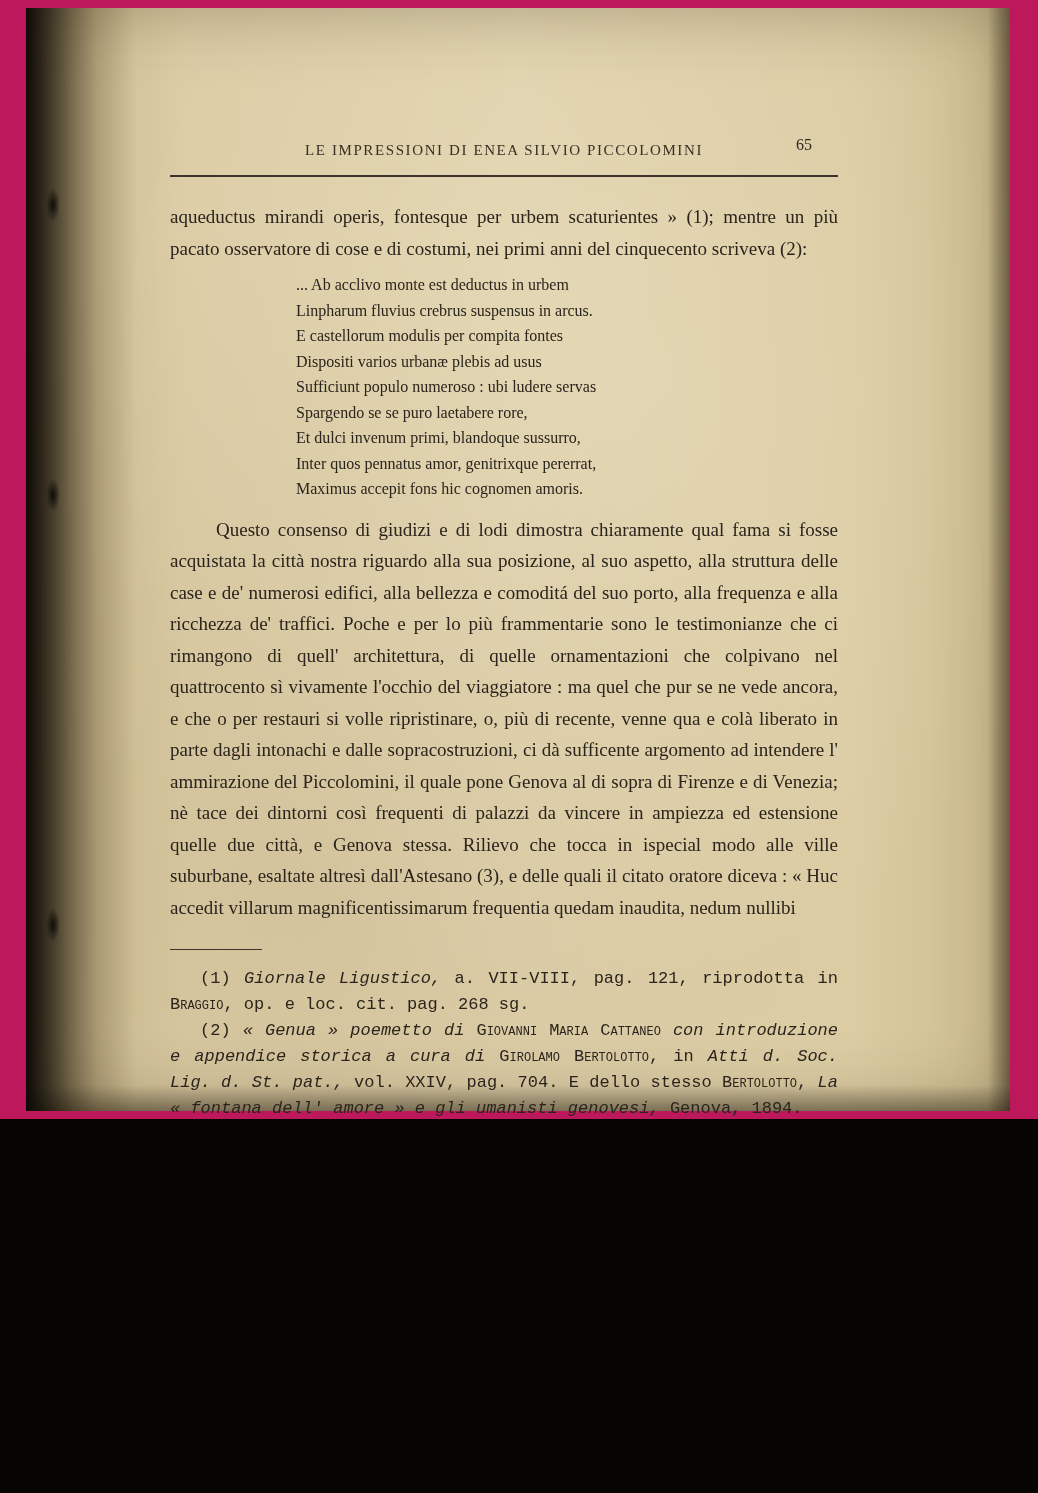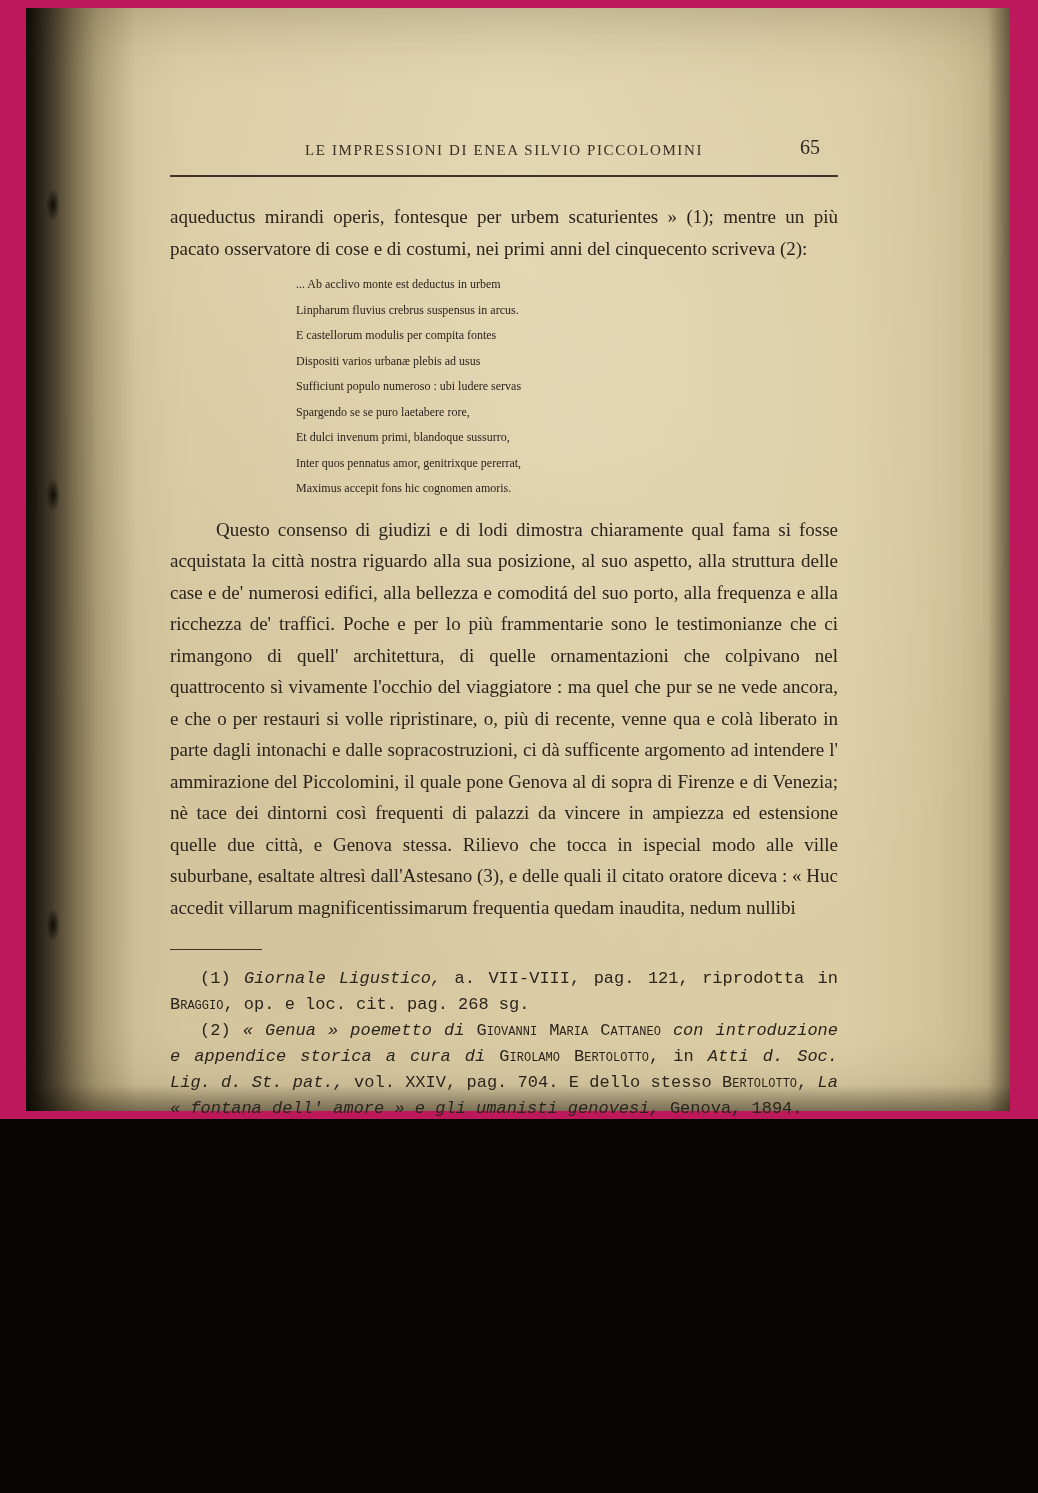--- a/index.html
+++ b/index.html
@@ -54,36 +54,36 @@
     color:#2b241c;
   }
   .running-head{position:relative;height:26px;}
   .head-title{
     position:absolute;left:50%;transform:translateX(-50%);
     top:2px;
     font-size:15px;letter-spacing:1.6px;white-space:nowrap;
     color:#383026;
   }
   .page-number{
-    position:absolute;right:18px;top:-4px;
-    font-size:20px;color:#2e2720;
+    position:absolute;right:26px;top:-4px;
+    font-size:16px;color:#2e2720;
   }
   .head-rule{
     margin-top:9px;height:0;
     border-top:2px solid #3c342a;
   }
   .para{
     margin:0;text-align:justify;
     font-size:19px;line-height:31.5px;
   }
   .para-first{margin-top:24px;}
   .para-indent{margin-top:12px;text-indent:46px;}
   .verse{
     margin:8px 0 10px 126px;
-    font-size:12px;line-height:25.5px;
+    font-size:16px;line-height:25.5px;
   }
   .verse-line{white-space:nowrap;}
   .footnote-rule{
     margin-top:26px;width:92px;height:0;
     border-top:1.5px solid #3c342a;
   }
   .footnotes{margin-top:16px;}
   .footnote{
     margin:0;text-align:justify;
     font-size:17px;line-height:26px;text-indent:30px;font-family:Liberation Mono, monospace;

